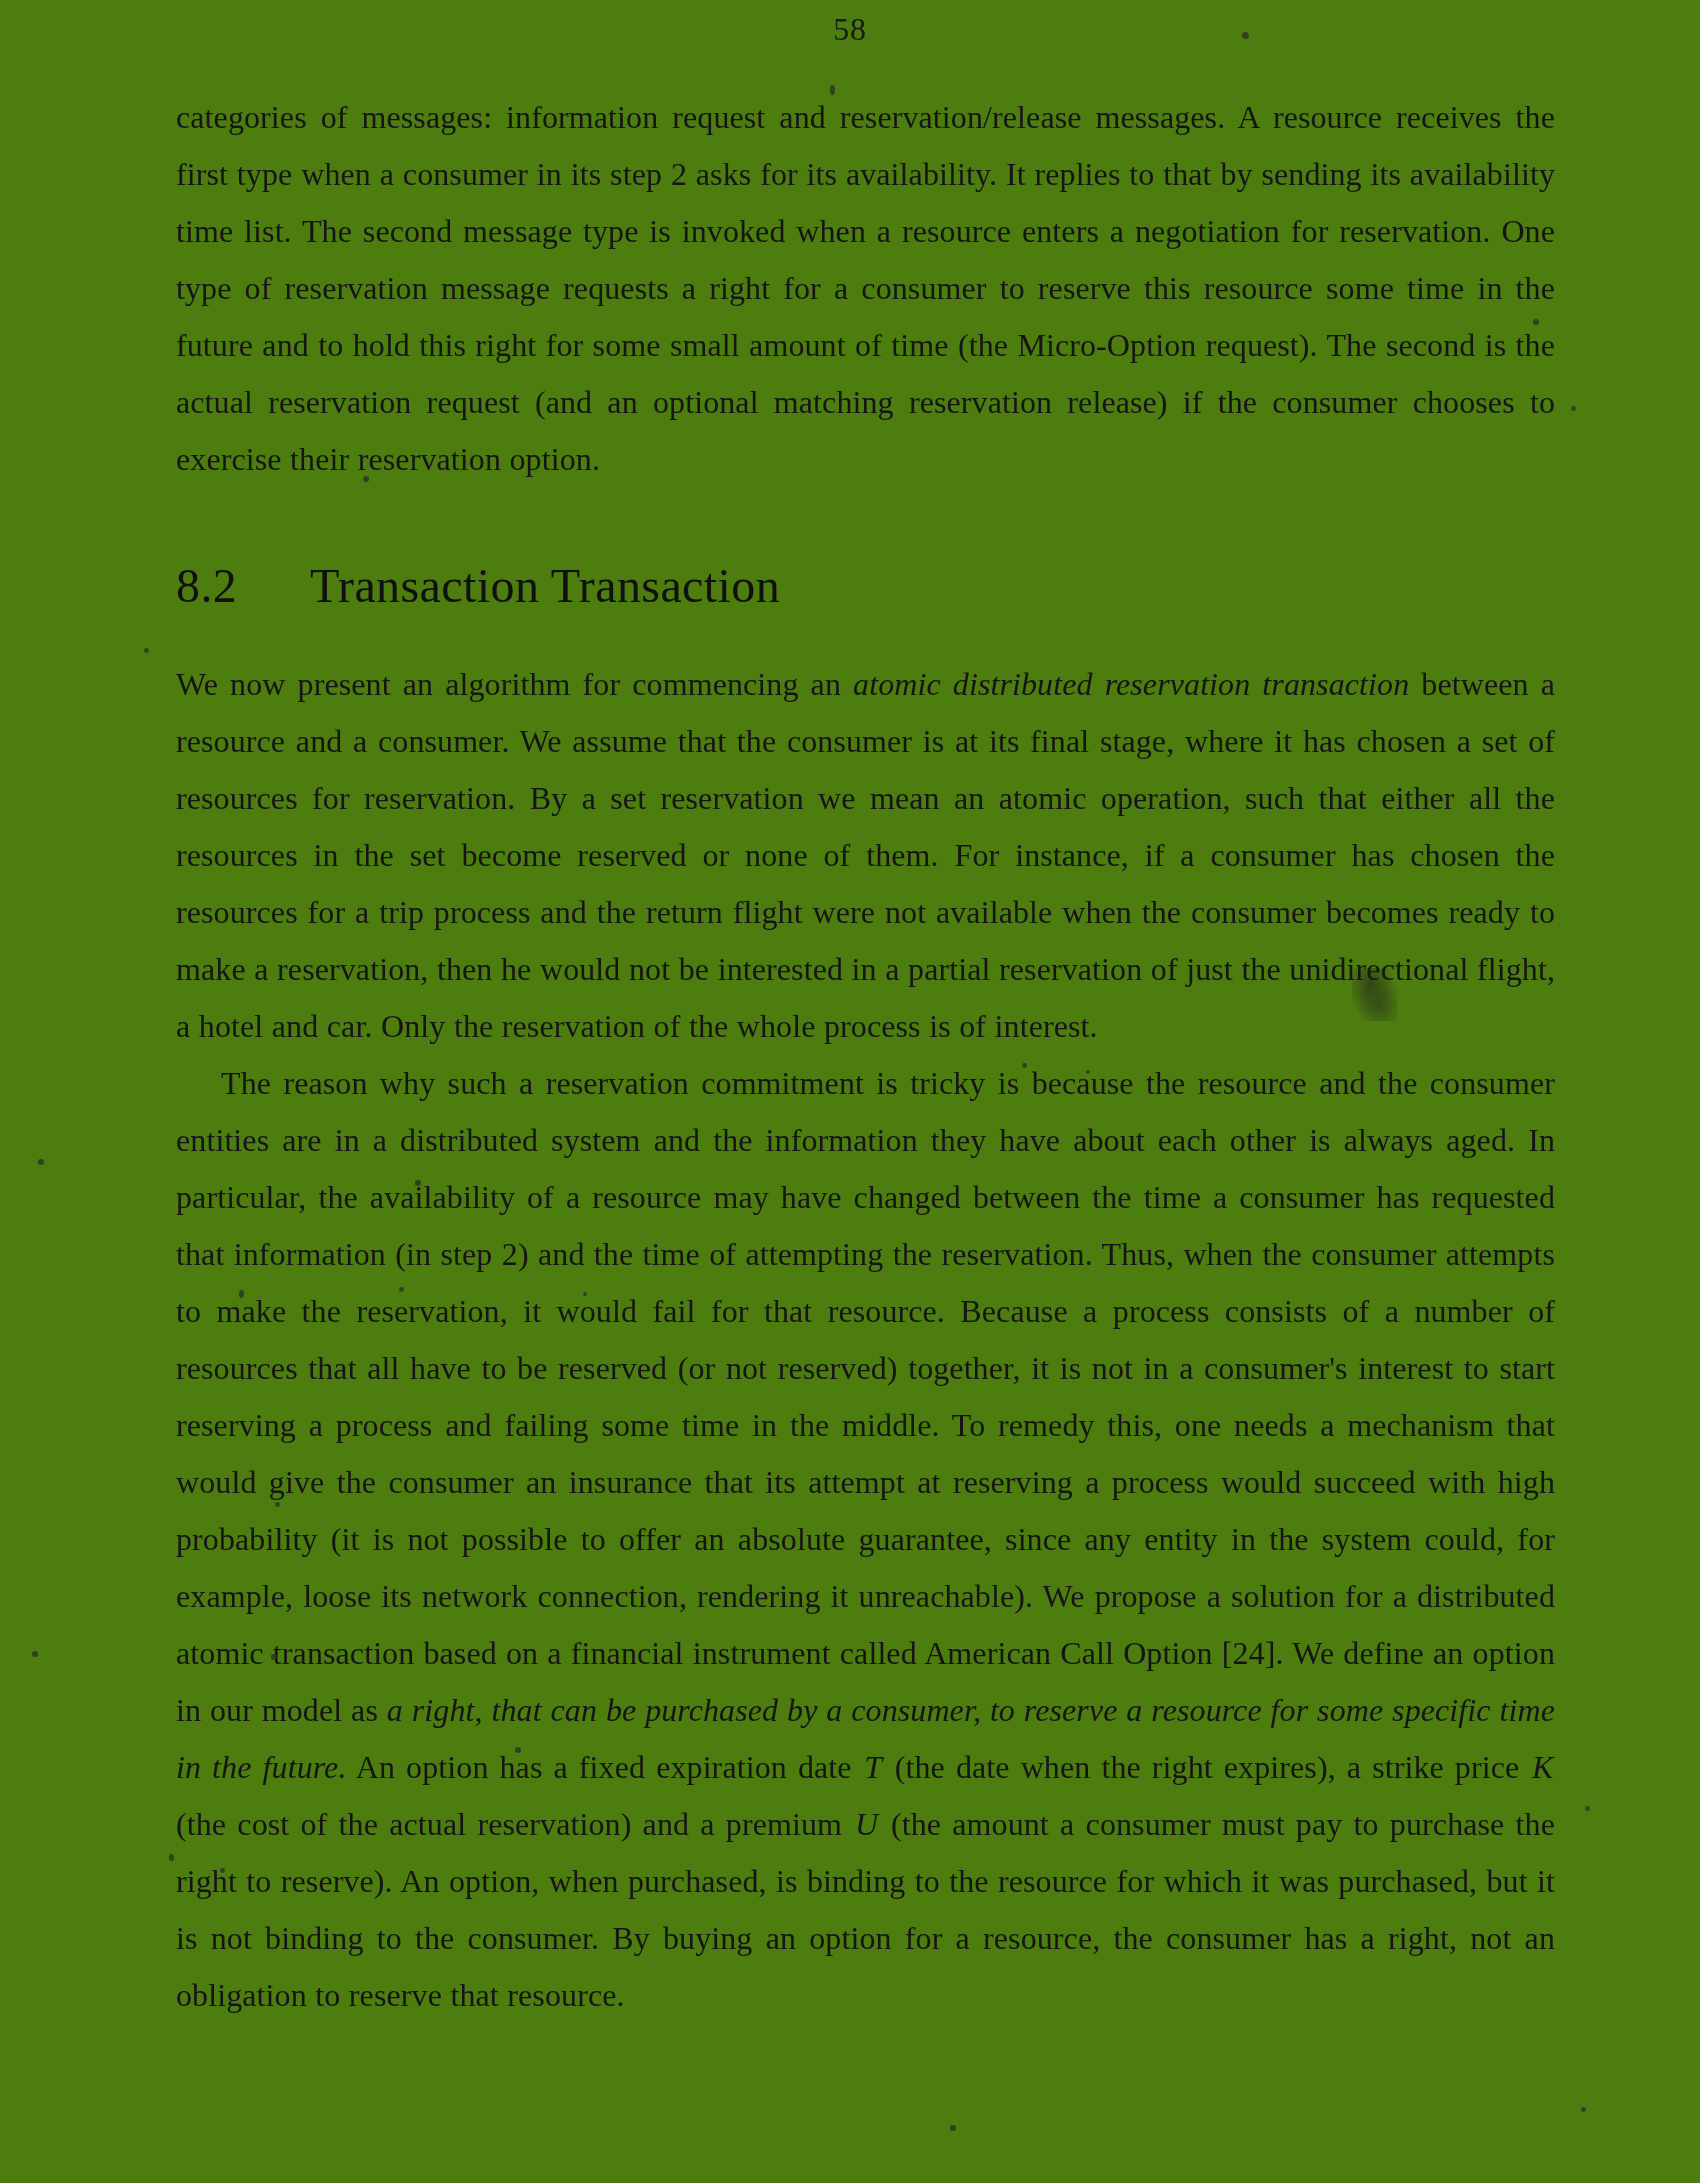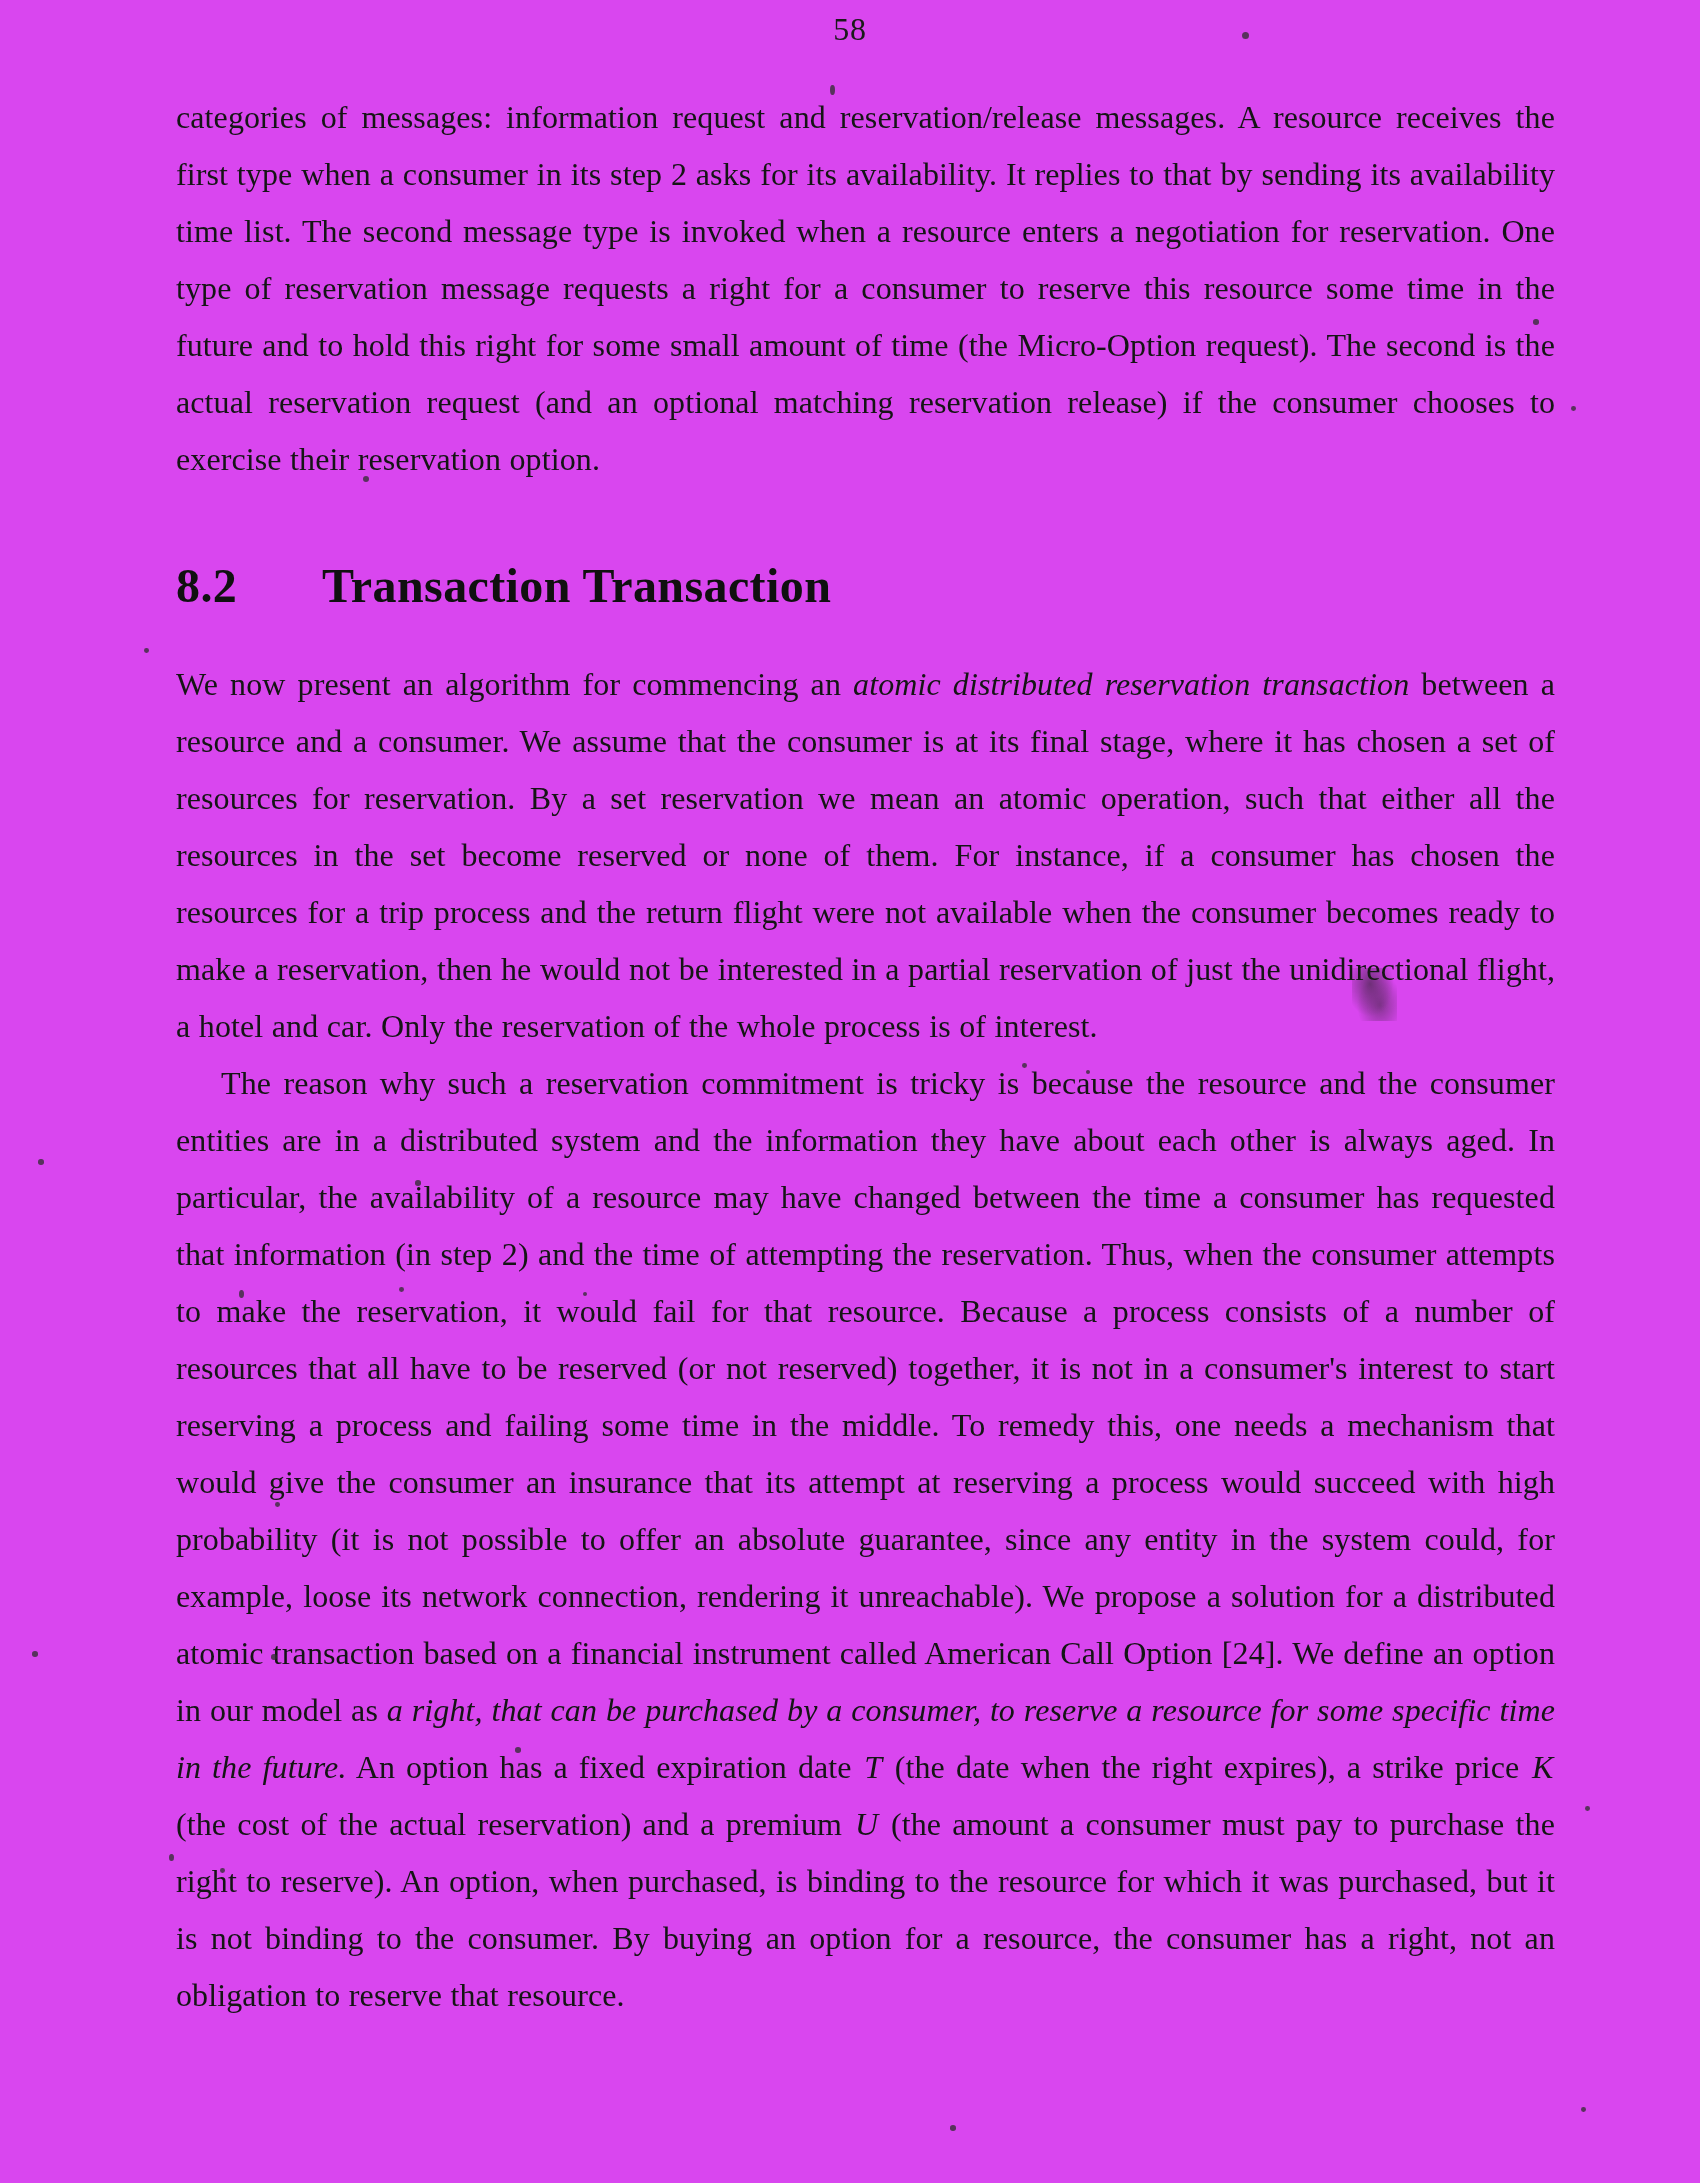--- a/index.html
+++ b/index.html
@@ -13,21 +13,21 @@
     height: 2183px;
     font-family: "Liberation Serif", "DejaVu Serif", serif;
     color: #141414;
     position: relative;
     overflow: hidden;
   }
 
   .page {
     position: absolute;
     inset: 0;
-    background: #d946ef;
+    background: #4d7c0f;
     
     box-sizing: border-box;
   }
 
   
   .folio {
     position: absolute;
     top: 11.2px;
     left: 0;
     width: 1700px;
@@ -56,25 +56,24 @@
   }
 
   p.indent {
     text-indent: 45px;
   }
 
   .heading {
     margin: 69px 0 42px 0;
     font-size: 48px;
     line-height: 57px;
-    font-weight: 700;
+    font-weight: 400;
     letter-spacing: 0.4px;
     color: #101010;
     display: flex;
-    gap: 12px;
   }
   .heading .num {
     width: 134px;
     flex: 0 0 134px;
   }
   .heading .ttl {
     flex: 1 1 auto;
   }
 
   em.it {

